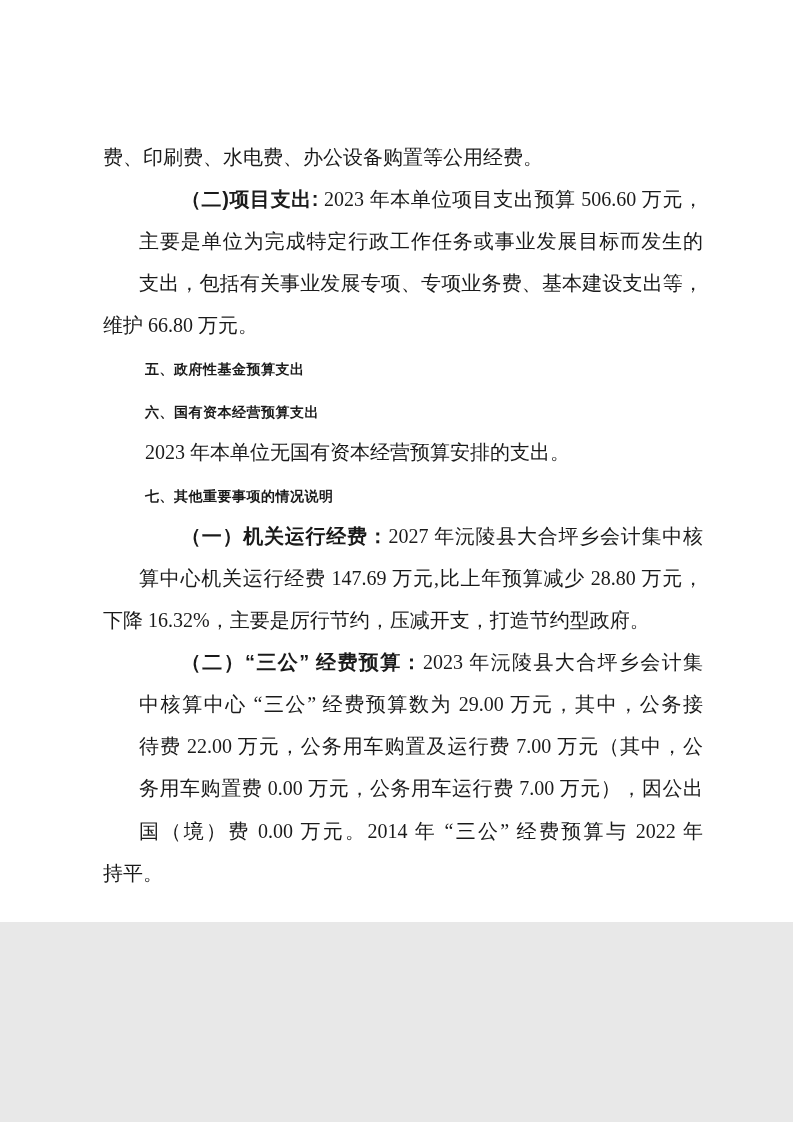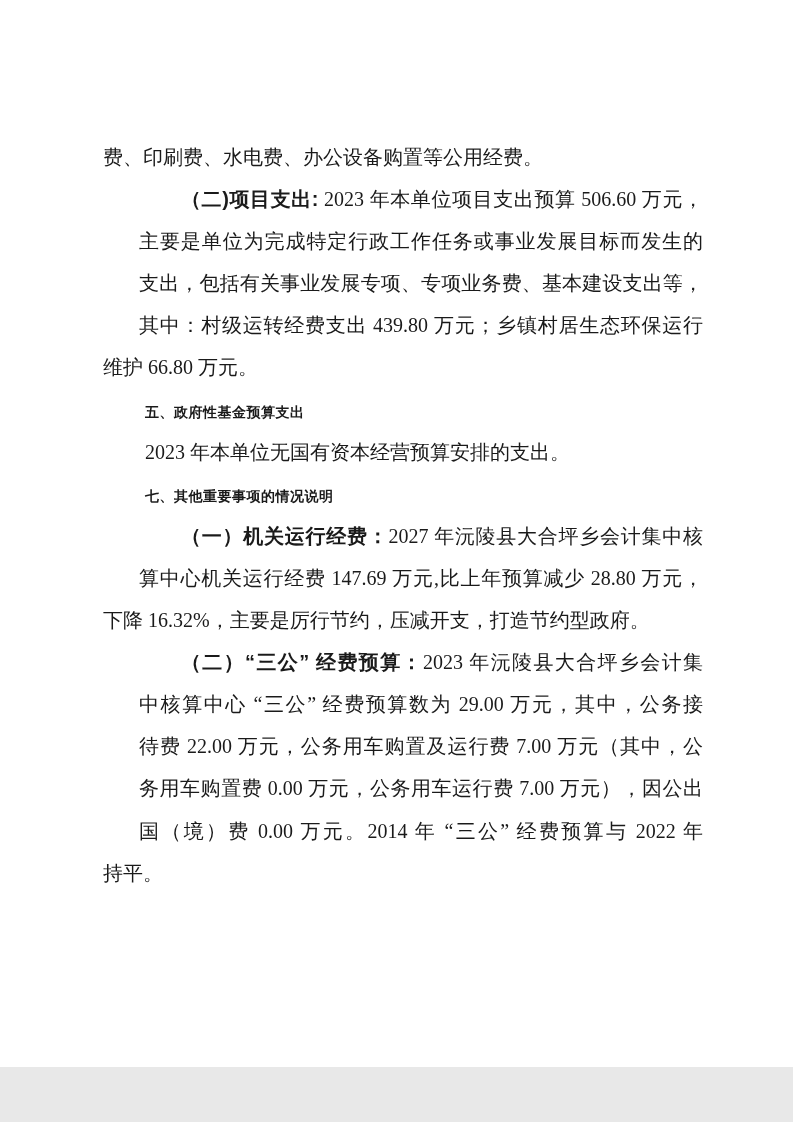--- a/index.html
+++ b/index.html
@@ -3,21 +3,21 @@
 <meta charset="utf-8">
 <style>
   html, body {
     margin: 0;
     padding: 0;
     background: #e8e8e8;
   }
   .page {
     position: relative;
     width: 793px;
-    height: 1067px;
+    height: 922px;
     background: #ffffff;
     margin: 0 auto;
     overflow: hidden;
   }
   .text-column {
     position: absolute;
     left: 103px;
     top: 136px;
     width: 600px;
     font-family: "Liberation Serif", "DejaVu Serif", serif;
@@ -50,23 +50,23 @@
 </style>
 </head>
 <body>
 
 <div class="page" style="background: rgb(255, 255, 255);">
   <div class="text-column" id="doc-body" style="color: rgb(26, 26, 26);">
       <div class="line"><span class="seg">费、印刷费、水电费、办公设备购置等公用经费。</span></div>
       <div class="line indent just"><span class="seg bold">（二)项目支出:</span><span class="seg"> 2023 年本单位项目支出预算 506.60 万元，</span></div>
       <div class="line just"><span class="seg">主要是单位为完成特定行政工作任务或事业发展目标而发生的</span></div>
       <div class="line just"><span class="seg">支出，包括有关事业发展专项、专项业务费、基本建设支出等，</span></div>
-      <div class="line just"><span class="seg">其中：村级运转经费支出 439.80 万元；乡镇村居生态环保运行</span></div>
       <div class="line"><span class="seg">维护 66.80 万元。</span></div>
       <div class="line indent heading"><span class="seg bold">五、政府性基金预算支出</span></div>
+      <div class="line indent heading"><span class="seg bold">六、国有资本经营预算支出</span></div>
       <div class="line indent"><span class="seg">2023 年本单位无国有资本经营预算安排的支出。</span></div>
       <div class="line indent heading"><span class="seg bold">七、其他重要事项的情况说明</span></div>
       <div class="line indent just"><span class="seg bold">（一）机关运行经费：</span><span class="seg">2027 年沅陵县大合坪乡会计集中核</span></div>
       <div class="line just"><span class="seg">算中心机关运行经费 147.69 万元,比上年预算减少 28.80 万元，</span></div>
       <div class="line"><span class="seg">下降 16.32%，主要是厉行节约，压减开支，打造节约型政府。</span></div>
       <div class="line indent just"><span class="seg bold">（二）“三公” 经费预算：</span><span class="seg">2023 年沅陵县大合坪乡会计集</span></div>
       <div class="line just"><span class="seg">中核算中心 “三公” 经费预算数为 29.00 万元，其中，公务接</span></div>
       <div class="line just"><span class="seg">待费 22.00 万元，公务用车购置及运行费 7.00 万元（其中，公</span></div>
       <div class="line just"><span class="seg">务用车购置费 0.00 万元，公务用车运行费 7.00 万元），因公出</span></div>
       <div class="line just"><span class="seg">国（境）费 0.00 万元。2014 年 “三公” 经费预算与 2022 年</span></div>

